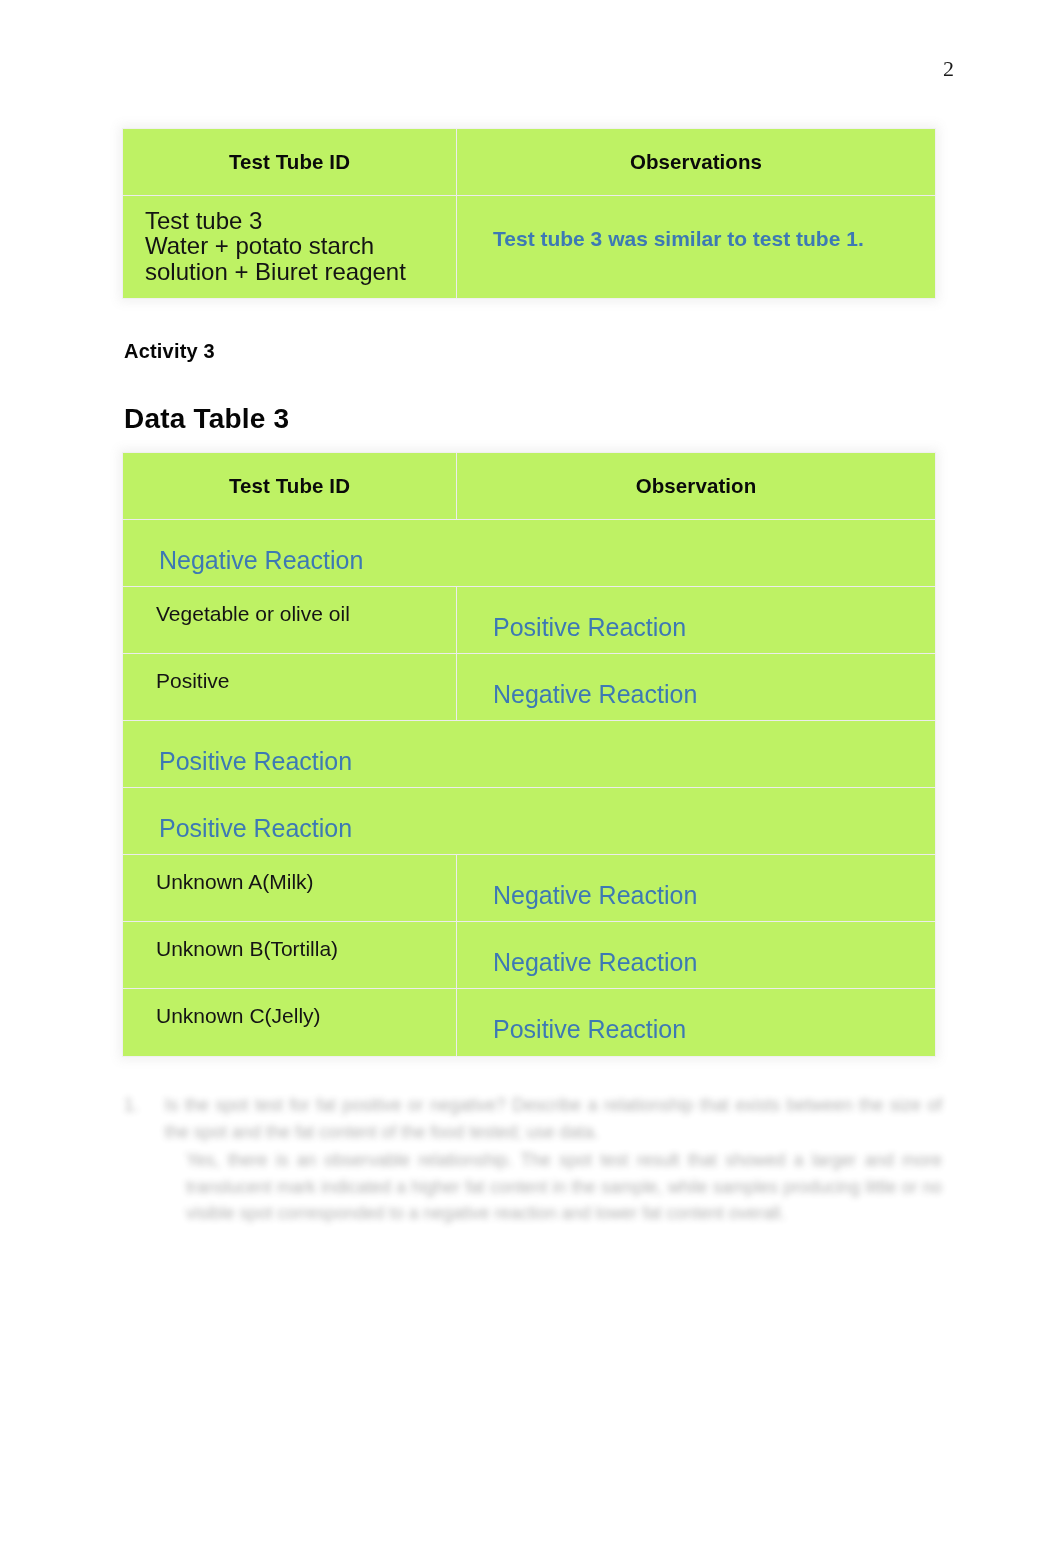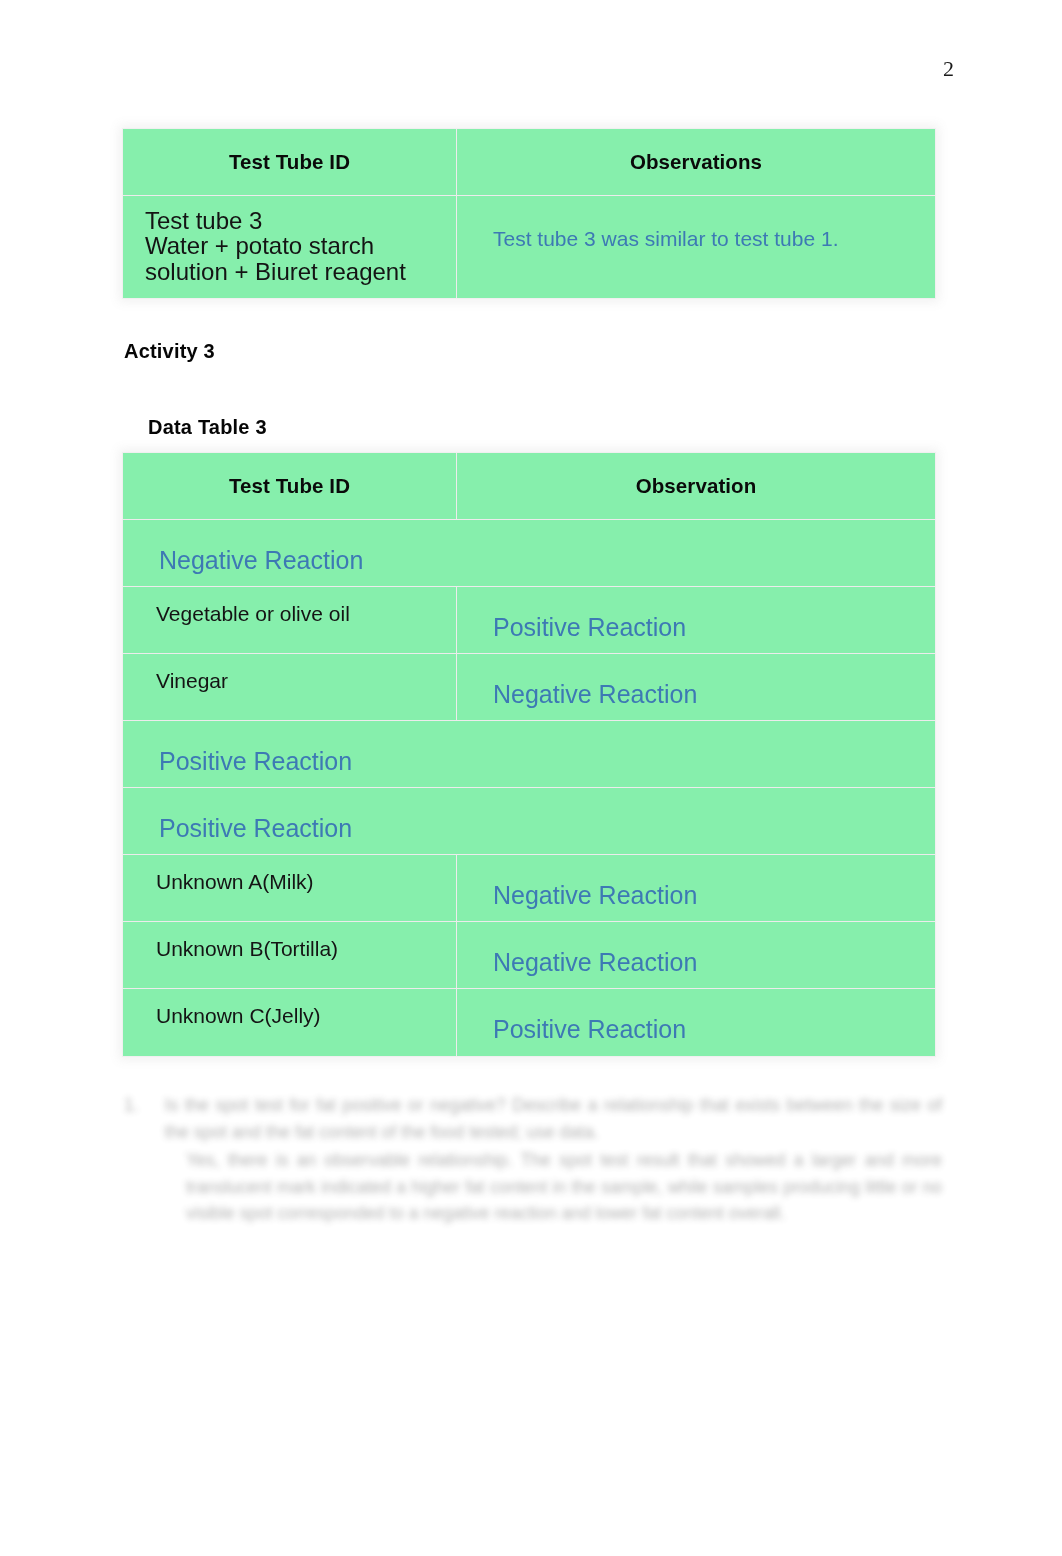--- a/index.html
+++ b/index.html
@@ -31,21 +31,21 @@
     font-size: 22px;
     color: #1a1a1a;
     line-height: 1;
   }
 
   
   .doc-table {
     position: absolute;
     left: 122px;
     width: 814px;
-    background: #86efac;
+    background: #bef264;
     box-shadow: 0 0 10px 3px rgba(120,120,120,0.10);
     border: 1px solid #f0f0f0;
     box-sizing: border-box;
   }
 
   .tbl-row {
     display: flex;
     width: 100%;
     box-sizing: border-box;
     border-bottom: 1px solid #ececec;
@@ -85,34 +85,34 @@
     font-size: 24px;
     line-height: 25.5px;
     color: #141414;
     font-weight: 400;
   }
   #table-1 .body-row .cell-obs {
     padding: 30px 12px 14px 36px;
     font-size: 21px;
     line-height: 26px;
     color: #3d79b4;
-    font-weight: 400;
+    font-weight: 700;
   }
 
   
   .heading {
     position: absolute;
     left: 124px;
     font-weight: bold;
     color: #060606;
     letter-spacing: .2px;
     line-height: 1.1;
   }
   #heading-activity { top: 340px; font-size: 20px; }
-  #heading-datatable { top: 416px; font-size: 20px; margin-left: 24px; }
+  #heading-datatable { top: 404px; font-size: 28px; }
 
   
   #table-2 { top: 452px; }
 
   #table-2 .body-row { min-height: 67px; }
   #table-2 .body-row .cell-id {
     padding: 14px 12px 0 33px;
     font-size: 21px;
     line-height: 26px;
     color: #141414;
@@ -185,21 +185,21 @@
     </div>
 
     <div class="tbl-row body-row">
       <div class="cell-obs">Negative Reaction</div>
     </div>
     <div class="tbl-row body-row">
       <div class="cell-id">Vegetable or olive oil</div>
       <div class="cell-obs">Positive Reaction</div>
     </div>
     <div class="tbl-row body-row">
-      <div class="cell-id">Vinegar</div>
+      <div class="cell-id">Positive</div>
       <div class="cell-obs">Negative Reaction</div>
     </div>
     <div class="tbl-row body-row">
       <div class="cell-obs">Positive Reaction</div>
     </div>
     <div class="tbl-row body-row">
       <div class="cell-obs">Positive Reaction</div>
     </div>
     <div class="tbl-row body-row">
       <div class="cell-id">Unknown A(Milk)</div>

